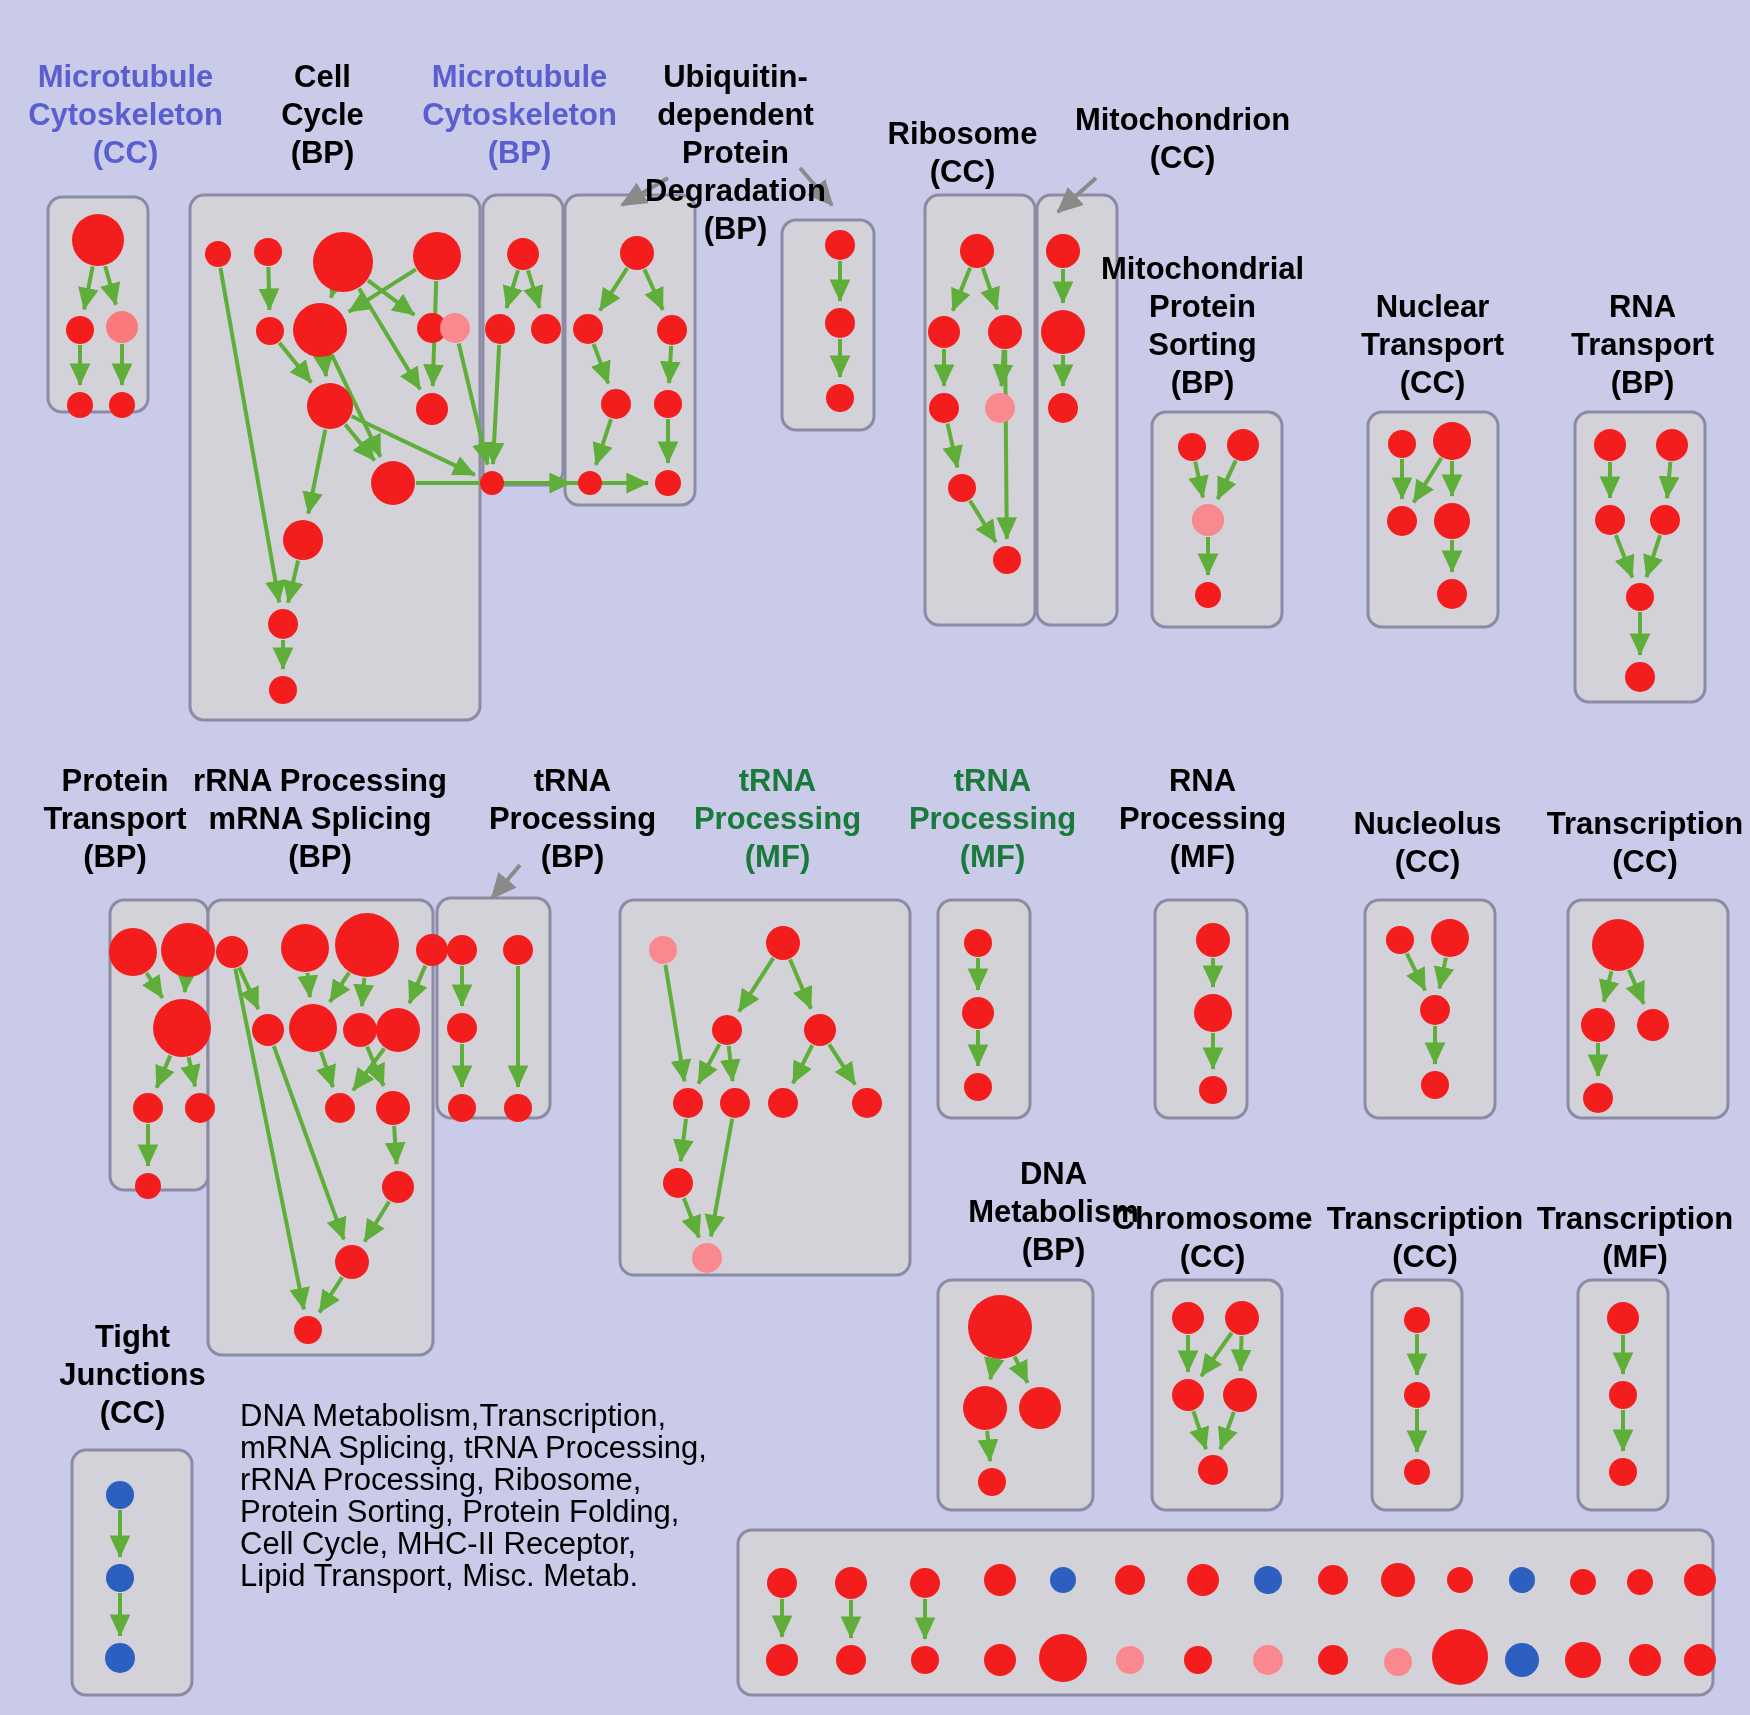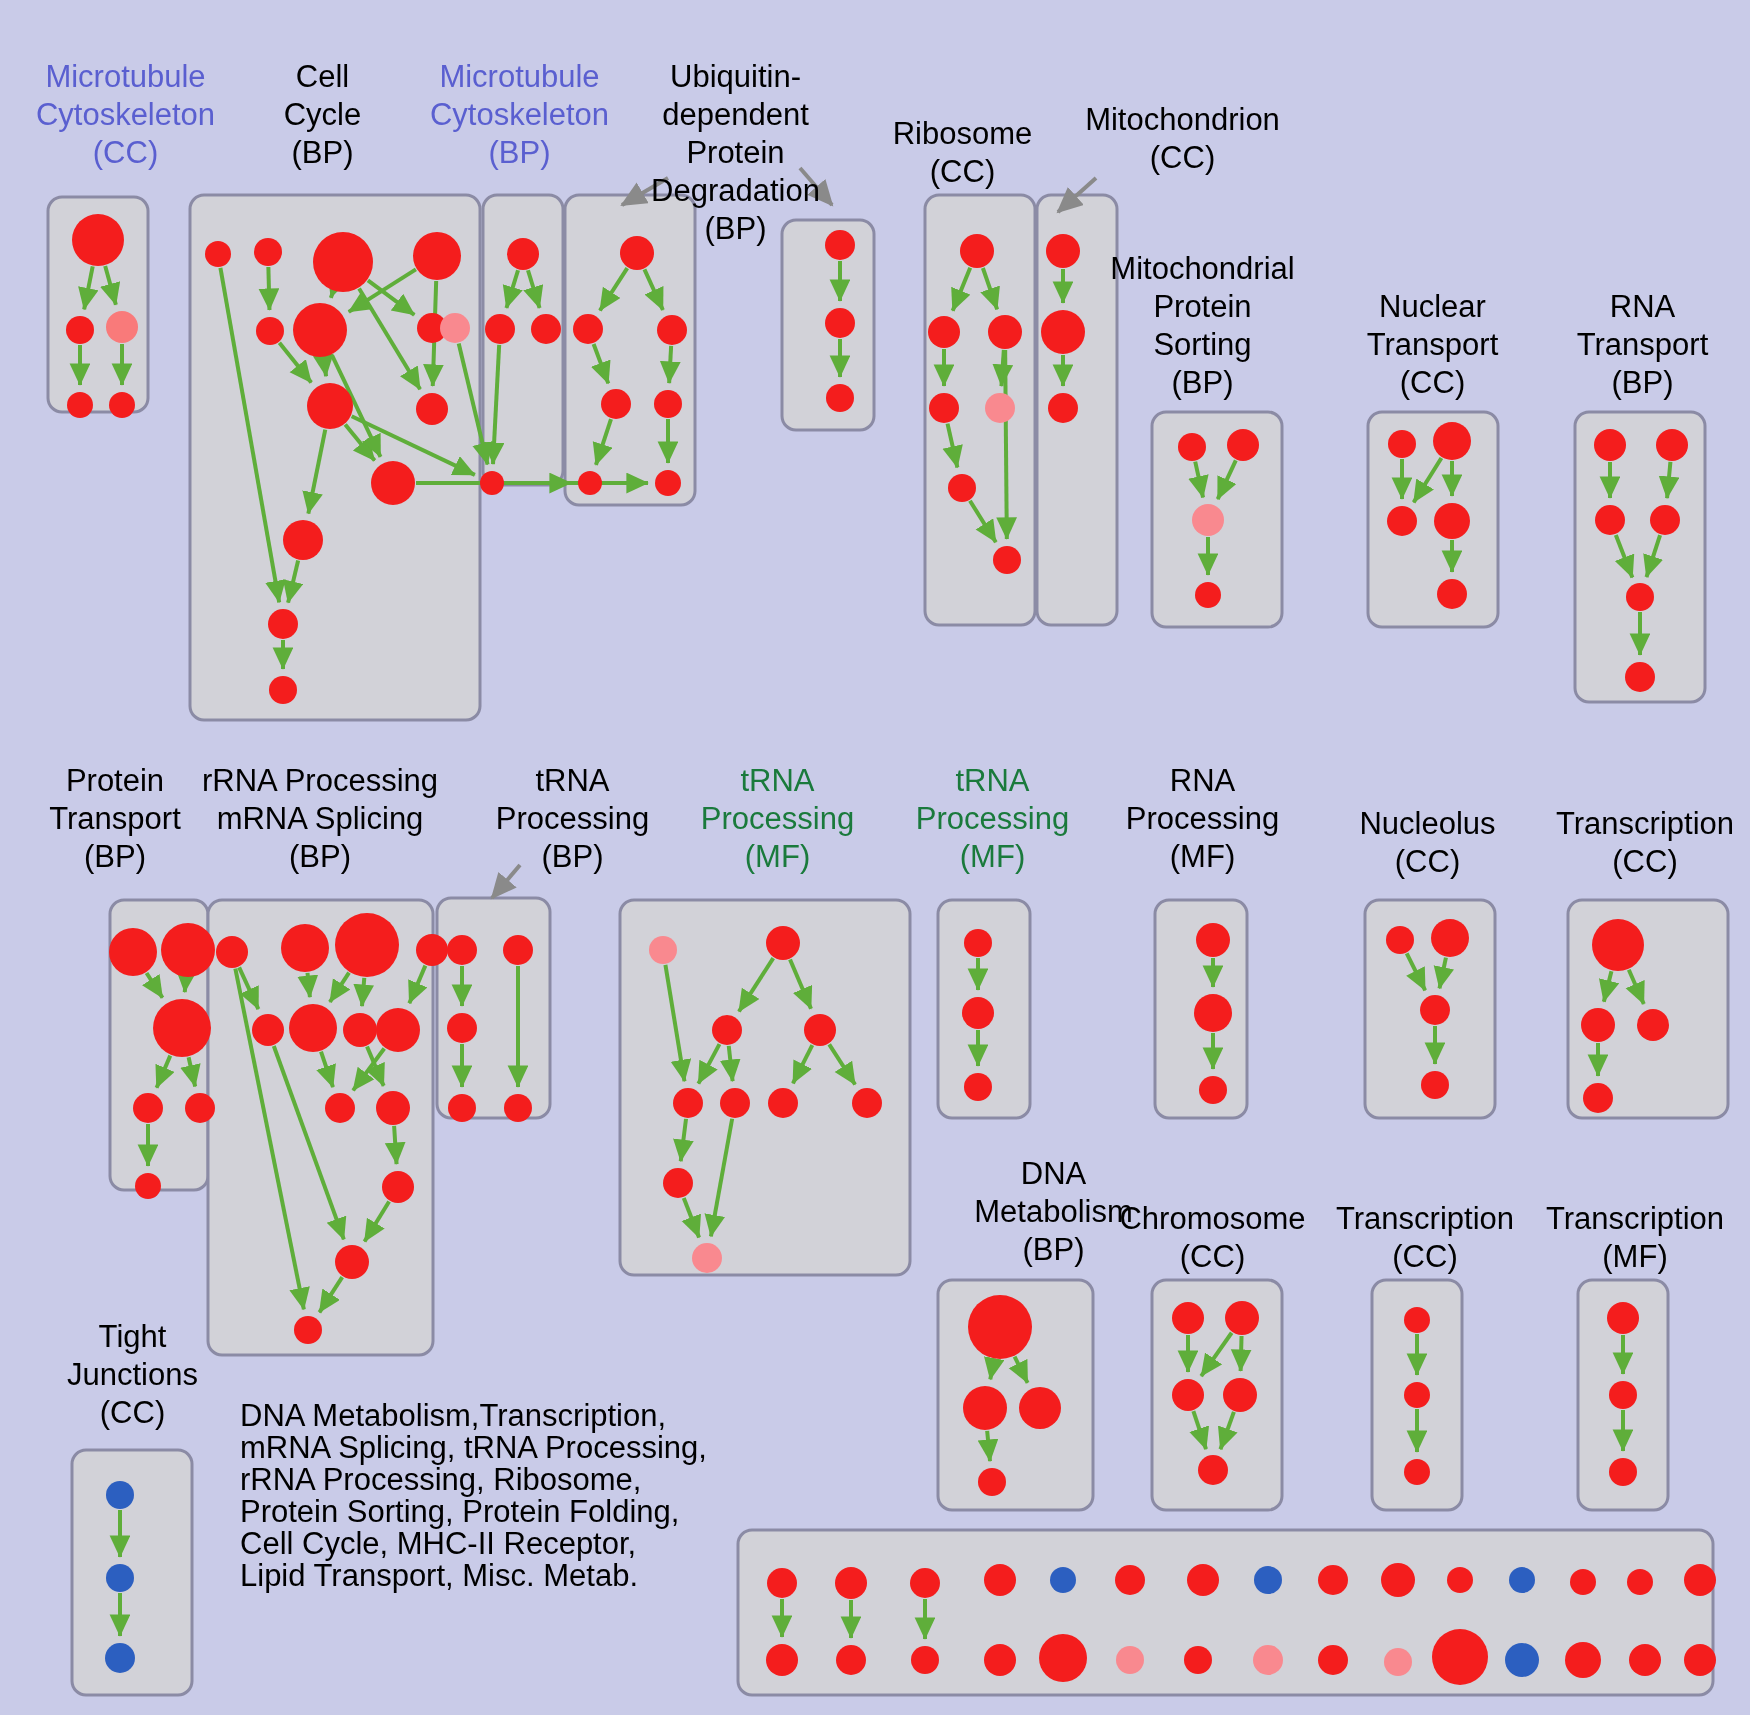--- a/index.html
+++ b/index.html
@@ -28,20 +28,21 @@
     pointer-events: none;
   }
   .label {
     position: absolute;
     text-align: center;
     font-size: 31px;
     line-height: 38px;
     color: #000;
     white-space: pre-line;
     font-family: "Liberation Sans", sans-serif;
+    font-weight: bold;
   }
   .label.cc-blue { color: #5a5fd0; }
   .label.mf-green { color: #1a7a3c; }
   .legend {
     position: absolute;
     right: 14px;
     top: 12px;
     width: 392px;
     height: 230px;
     background: #c9cbe8;

